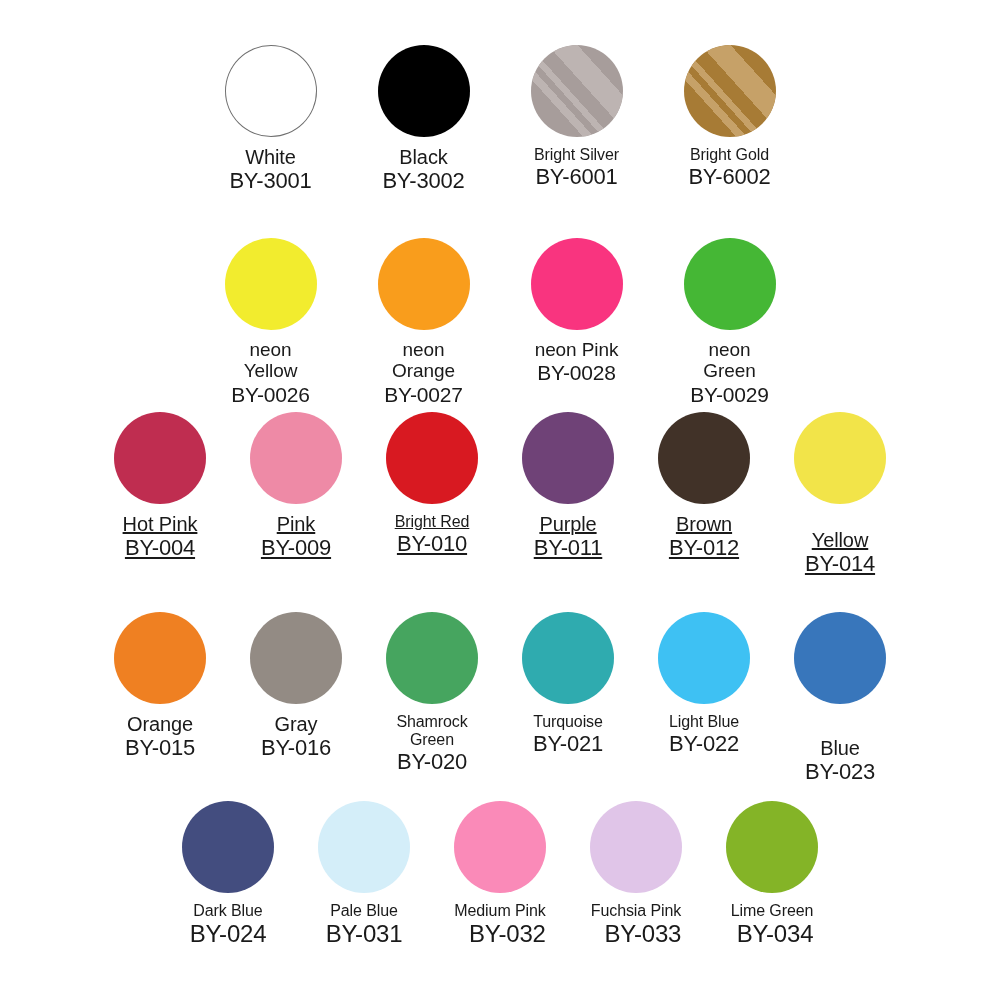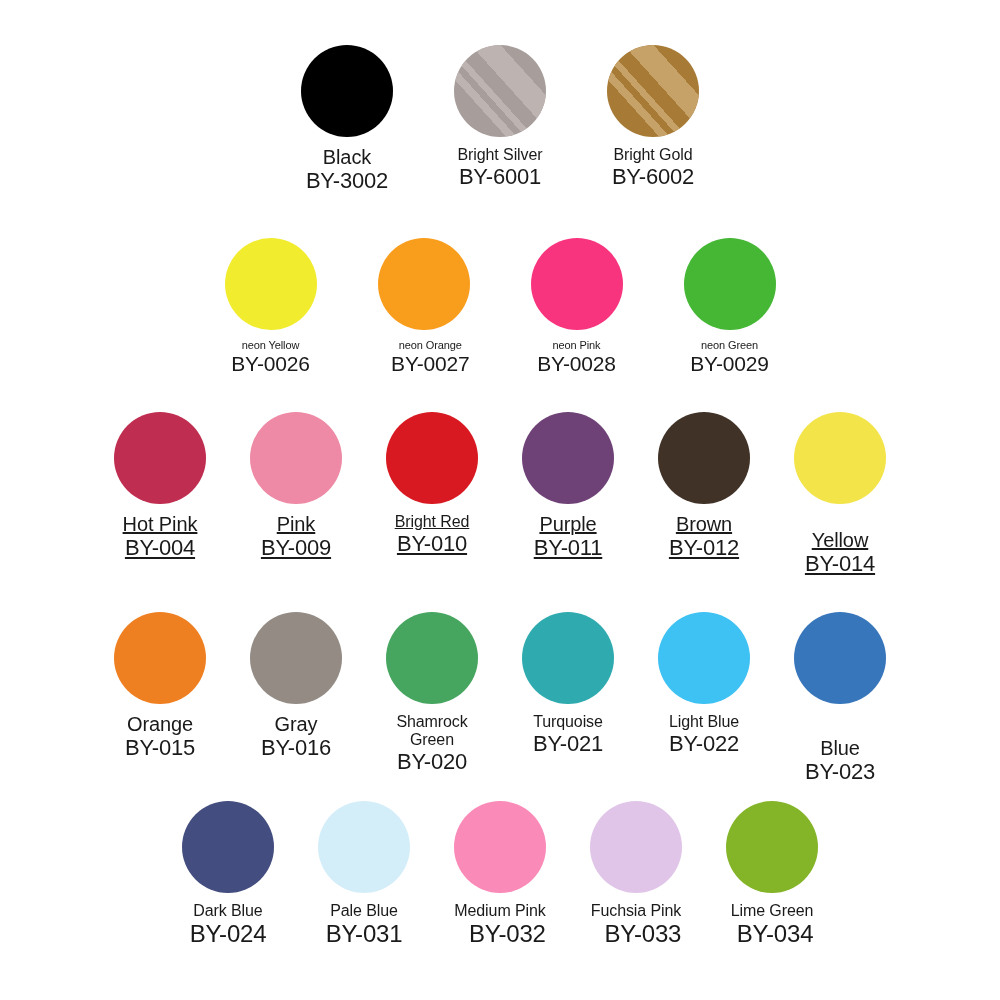--- a/index.html
+++ b/index.html
@@ -81,41 +81,50 @@
     font-weight: 400;
     letter-spacing: -0.2px;
     margin-top: 1px;
   }
 
   
   .row-1 .name { font-size: 20px; }
   .row-1 .code { font-size: 22px; }
   .row-1 .name.small { font-size: 16px; }
 
-  .row-2 .name { font-size: 11px; }
+  .row-2 .name { font-size: 19px; }
   .row-2 .code { font-size: 21px; }
 
   .row-3 .name { font-size: 20px; }
   .row-3 .code { font-size: 22px; }
   .row-3 .name.small { font-size: 16px; }
 
   .row-4 .name { font-size: 20px; }
   .row-4 .code { font-size: 22px; }
   .row-4 .name.small { font-size: 16px; }
 
   .row-5 .name { font-size: 16px; }
   .row-5 .code { font-size: 24px; text-align: right; }
 </style>
 </head>
 <body>
 
 <div id="chart" style="background: rgb(255, 255, 255); color: rgb(26, 26, 26);">
     <div class="swatch-row row-1" style="top: 45px; gap: 61px;">
       <div class="swatch" style="width: 92px;">
         <div class="dot-wrap">
+          <div class="dot outlined" title="White BY-3001" style="width: 92px; height: 92px; background: rgb(255, 255, 255);"></div>
+        </div>
+        <div class="labels">
+          <span class="name">White</span>
+          <span class="code">BY-3001</span>
+        </div>
+      </div>
+      <div class="swatch" style="width: 92px;">
+        <div class="dot-wrap">
           <div class="dot" title="Black BY-3002" style="width: 92px; height: 92px; background: rgb(0, 0, 0);"></div>
         </div>
         <div class="labels">
           <span class="name">Black</span>
           <span class="code">BY-3002</span>
         </div>
       </div>
       <div class="swatch" style="width: 92px;">
         <div class="dot-wrap">
           <div class="dot" title="Bright Silver BY-6001" style="width: 92px; height: 92px; background: rgb(167, 157, 155);">

